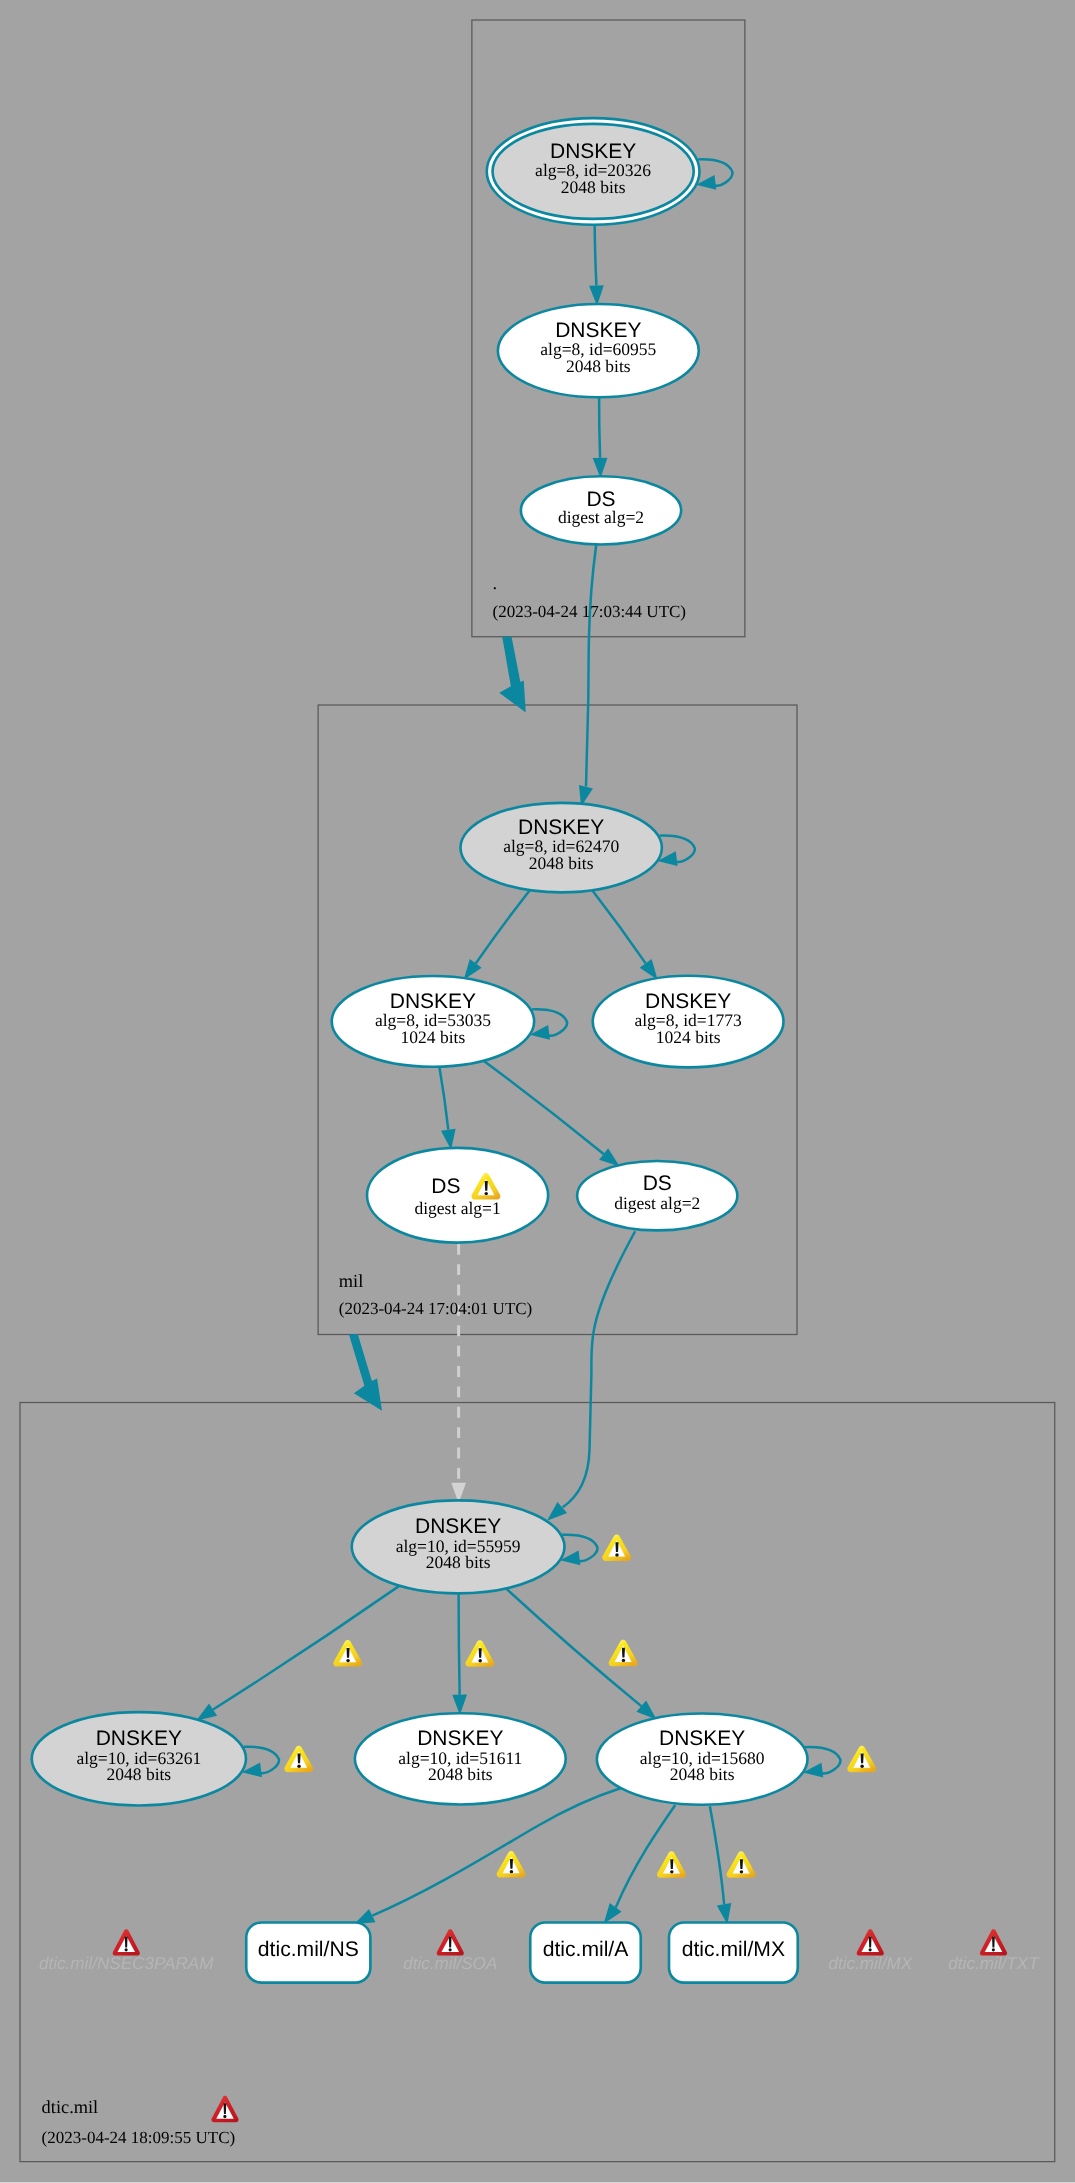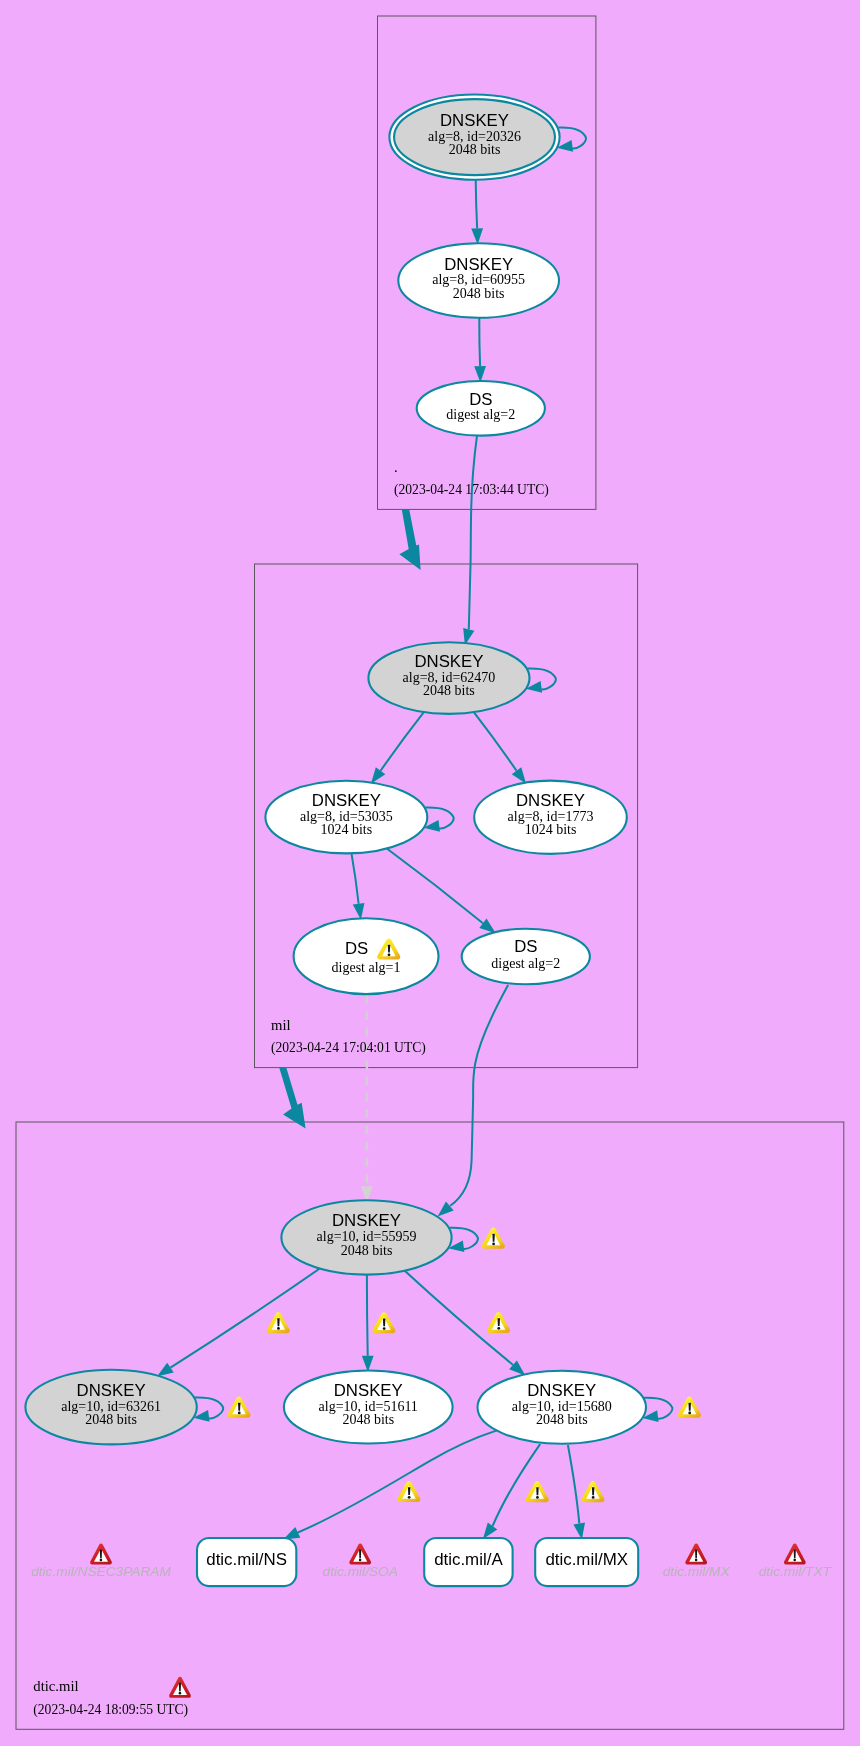--- a/index.html
+++ b/index.html
@@ -1,18 +1,18 @@
 <!DOCTYPE html>
 <html><head>
 <meta charset="utf-8">
 <title>DNSSEC Authentication Chain</title>
 <style>
   html,body{margin:0;padding:0;background:#ffffff;}
   body{width:860px;height:1746px;overflow:hidden;font-family:"Liberation Serif",serif;}
-  #canvas{position:relative;width:860px;height:1746px;background:#f0abfc;}
+  #canvas{position:relative;width:860px;height:1746px;background:#a3a3a3;}
   svg{display:block;shape-rendering:geometricPrecision;}
   .zone-rect{fill:none;stroke:#595959;stroke-width:1;}
   .ell{stroke:#0b88a0;stroke-width:2.1;}
   .fill-secure{fill:#d3d3d3;}
   .fill-plain{fill:#ffffff;}
   .edge{fill:none;stroke:#0b88a0;stroke-width:2.0;}
   .arrow{fill:#0b88a0;stroke:none;}
   .edge-dashed{fill:none;stroke:#d0d0d0;stroke-width:2.4;stroke-dasharray:8.7 7.6;}
   .arrow-dashed{fill:#d3d3d3;stroke:none;}
   .thickedge{fill:#0b88a0;stroke:none;}

